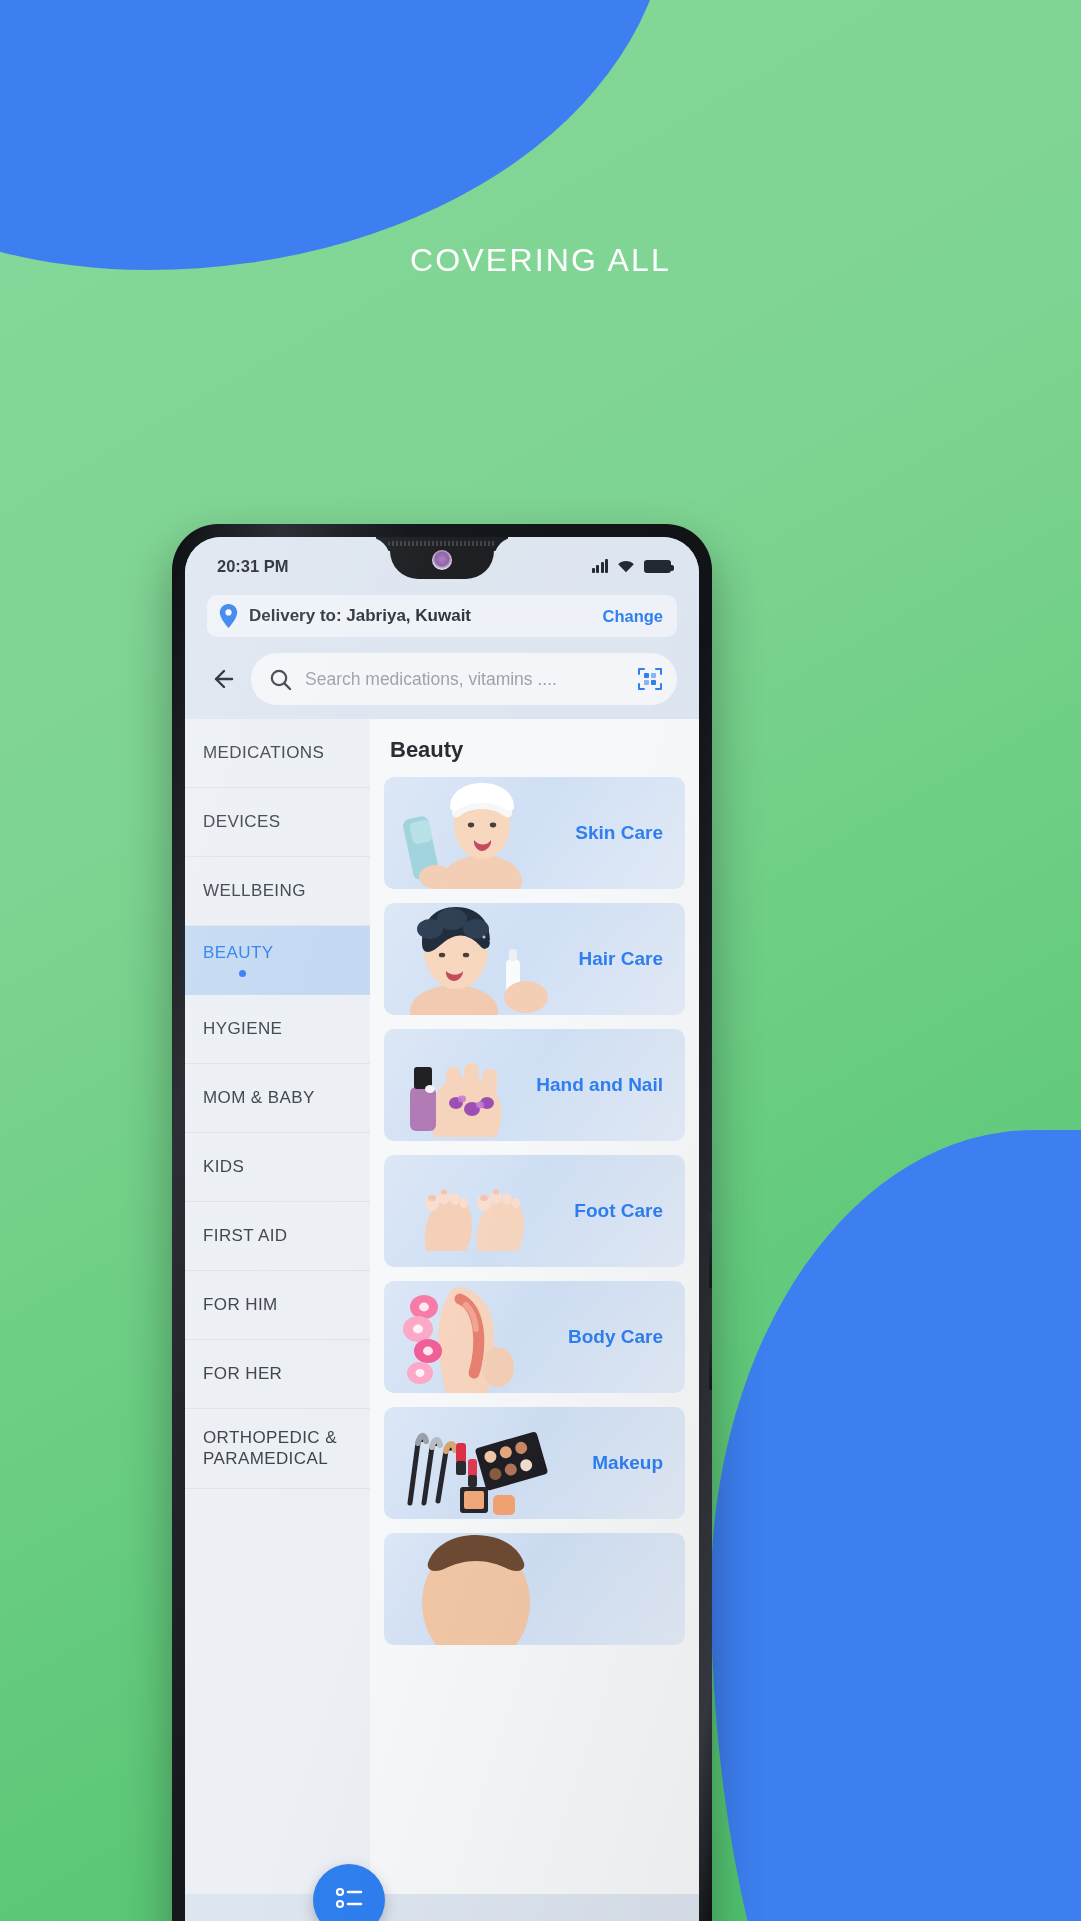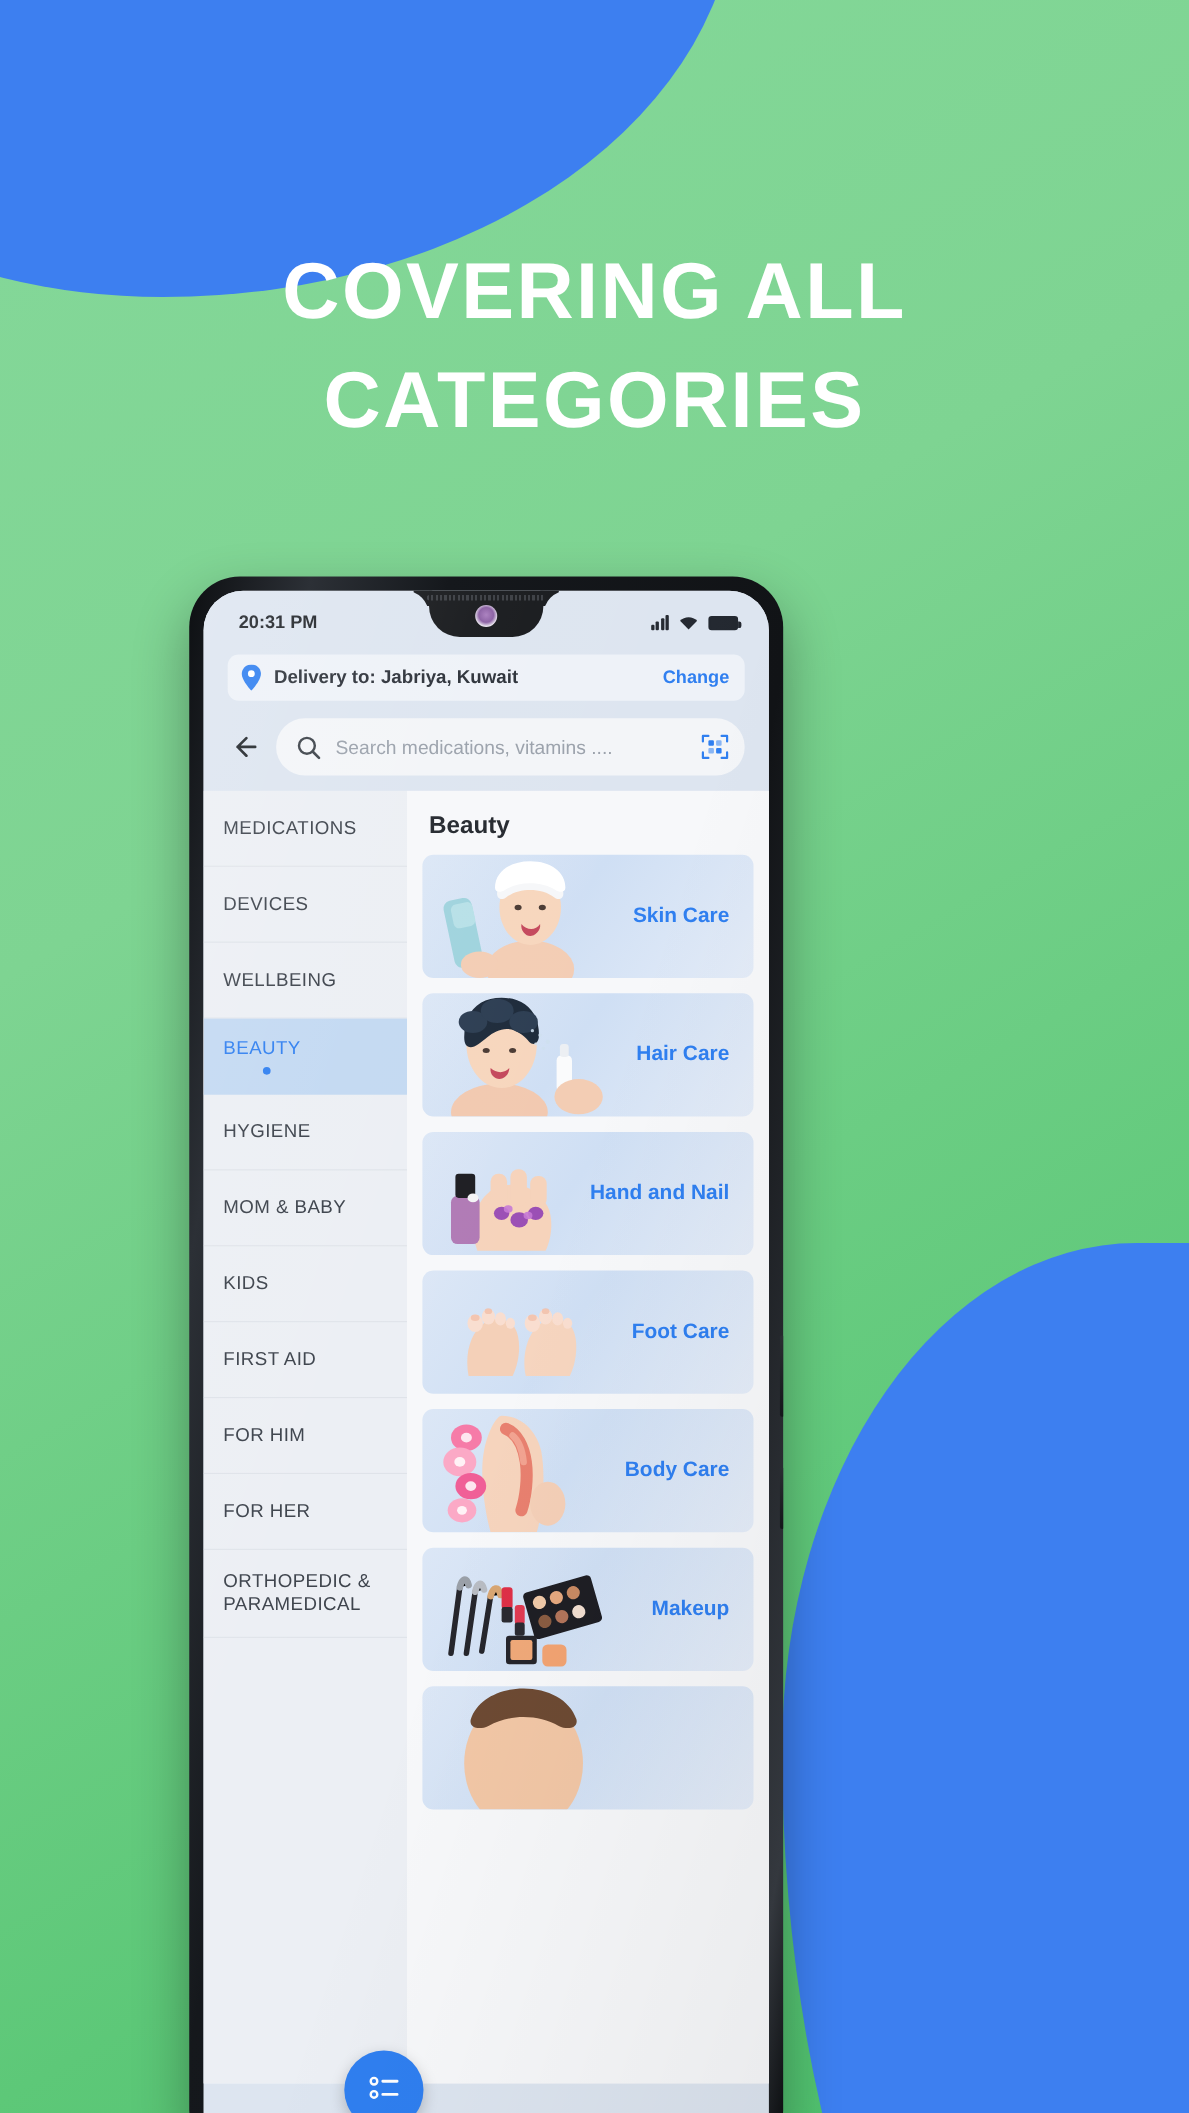--- a/index.html
+++ b/index.html
@@ -23,25 +23,25 @@
   }
   .blob-right {
     position: absolute; right: -250px; top: 1130px;
     width: 620px; height: 1150px;
     background: #3d7ff0;
     border-radius: 52% 0 0 48% / 40% 0 0 60%;
   }
 
   
   .headline {
-    position: absolute; top: 216px; left: 0; width: 100%;
+    position: absolute; top: 238px; left: 0; width: 100%;
     text-align: center;
     color: #ffffff;
-    font-size: 72px;
-    font-weight: bold;
+    font-size: 32px;
+    font-weight: normal;
     letter-spacing: 2.2px;
     line-height: 1.38;
     text-transform: uppercase;
   }
   .headline div { white-space: nowrap; }
 
   
   .phone {
     position: absolute;
     left: 172px; top: 524px;
@@ -220,21 +220,20 @@
 </style>
 </head>
 <body>
 
 <div class="bg-base"></div>
 <div class="blob-top"></div>
 <div class="blob-right"></div>
 
 <div class="headline">
   <div>COVERING ALL</div>
-  <div>CATEGORIES</div>
 </div>
 
 <div class="phone">
   <div class="btn-side btn-power"></div>
   <div class="btn-side btn-vol"></div>
 
   <div class="screen">
     <div class="earpiece"></div>
     <div class="notch"></div>
     <div class="camera"></div>

